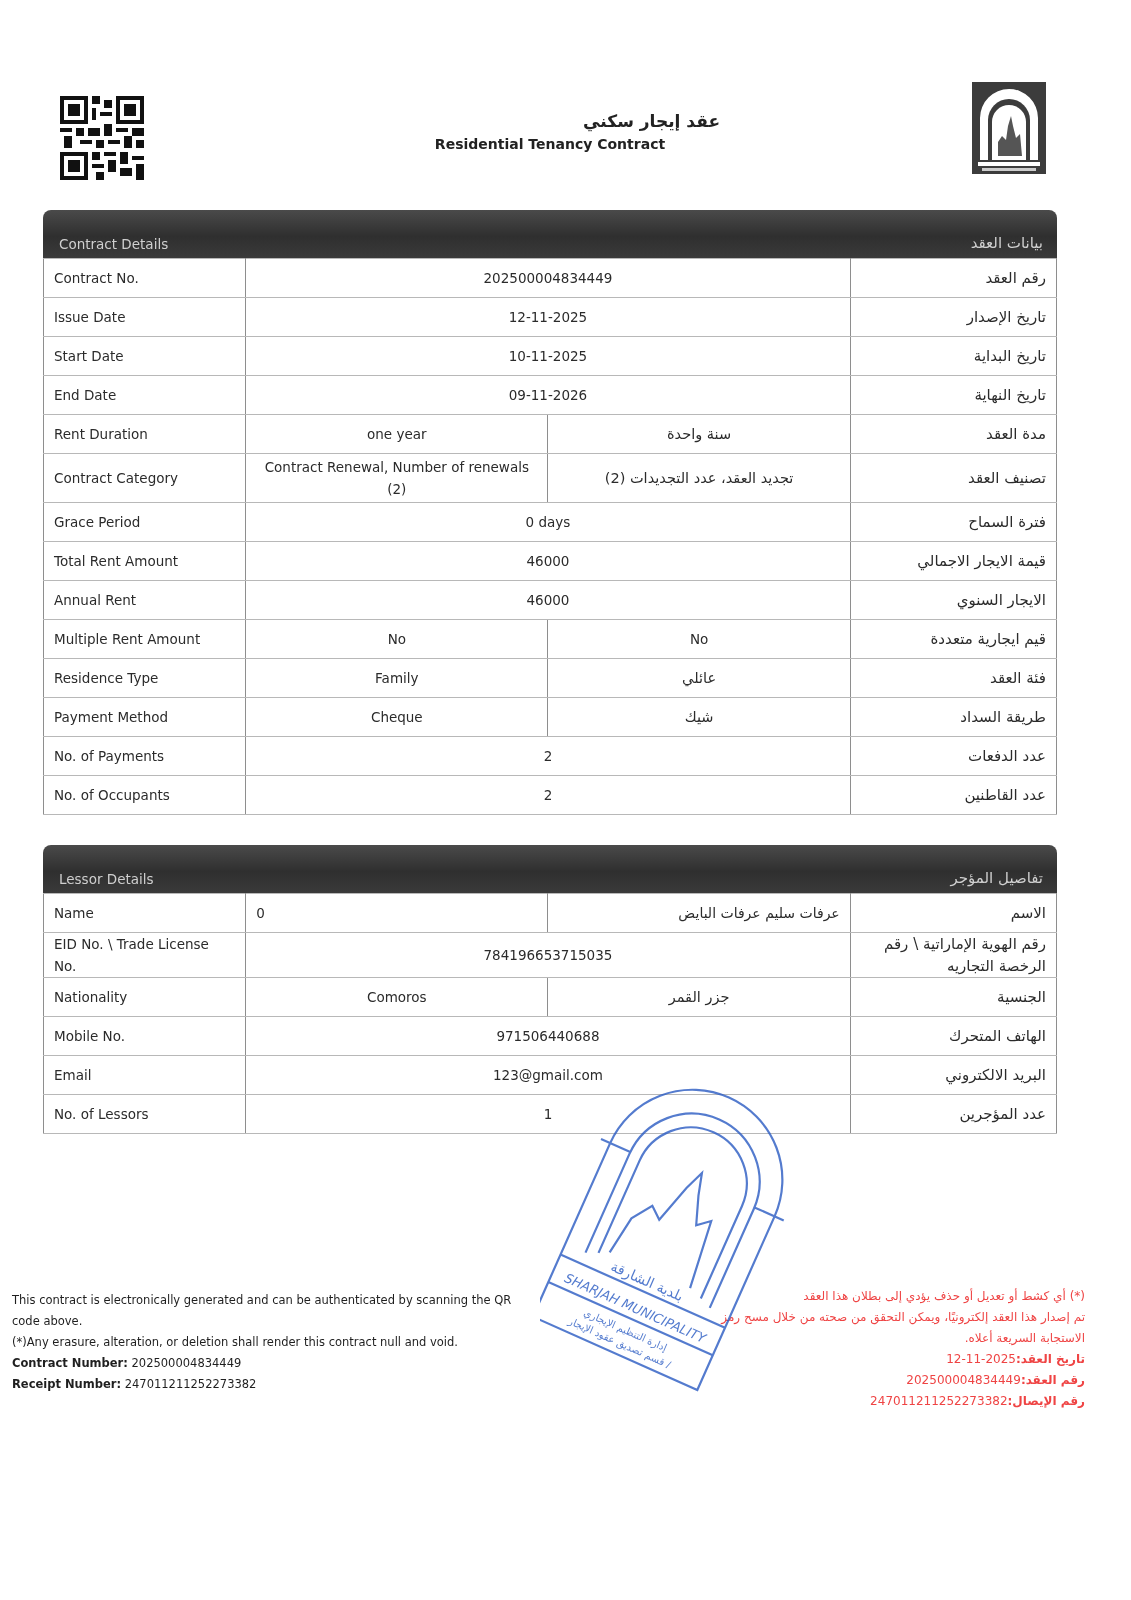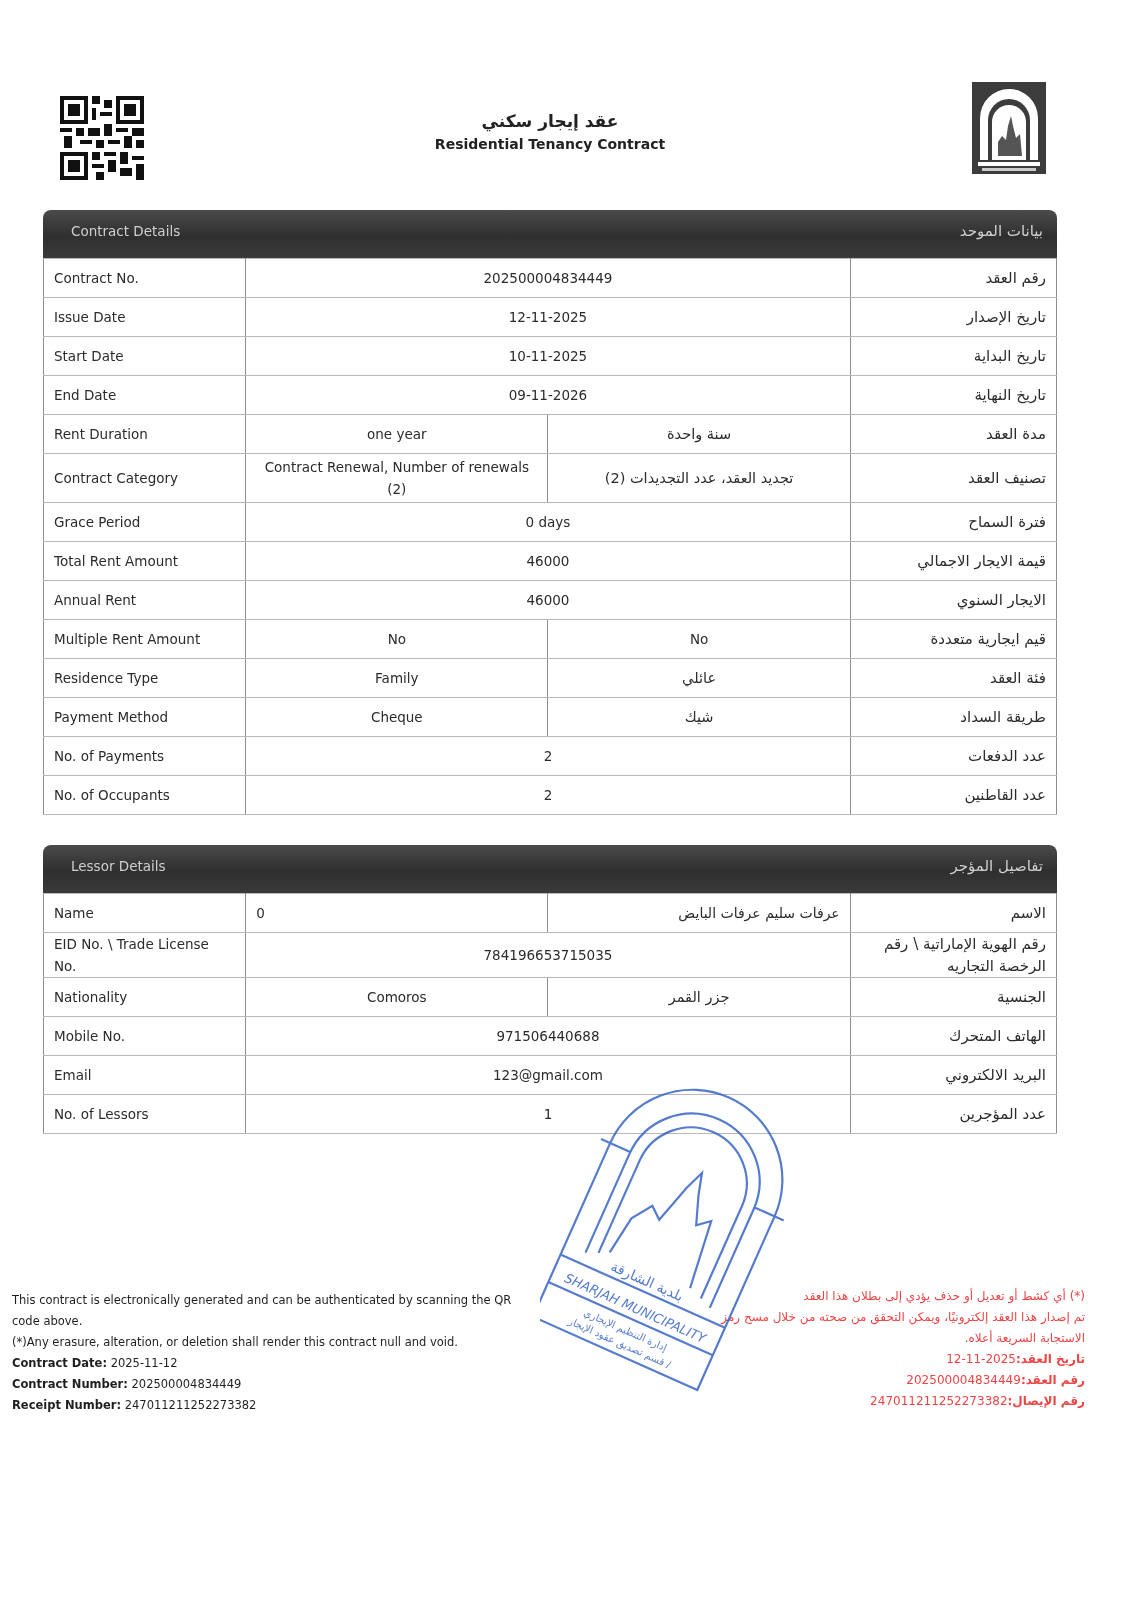--- a/index.html
+++ b/index.html
@@ -4,29 +4,29 @@
 <style>
   html, body { margin:0; padding:0; }
   body {
     width:1131px; height:1600px; background:#ffffff; position:relative;
     font-family:"DejaVu Sans", "Liberation Sans", sans-serif; color:#2a2a2a;
     overflow:hidden;
   }
   .qr { position:absolute; left:60px; top:96px; width:84px; height:84px; }
   .logo { position:absolute; left:972px; top:82px; width:74px; height:92px; }
   .title-block { position:absolute; left:380px; top:110px; width:340px; text-align:center; }
-  .title-ar { font-size:17px; font-weight:bold; color:#222; direction:rtl; line-height:22px; }
+  .title-ar { font-size:17px; font-weight:bold; color:#222; direction:rtl; line-height:22px;text-align:right; }
   .title-en { font-size:14px; font-weight:bold; color:#222; line-height:20px; margin-top:2px; }
 
   .section { position:absolute; left:43px; width:1014px; }
   .sec-head {
     height:48px; border-radius:8px 8px 0 0;
     background:linear-gradient(180deg,#4a4a4a 0%,#2f2f2f 55%,#3a3a3a 100%);
-    display:flex; justify-content:space-between; align-items:center;
-    padding:0 14px 6px 28px; box-sizing:border-box;
+    display:flex; justify-content:space-between; align-items:flex-end;
+    padding:0 14px 6px 16px; box-sizing:border-box;
   }
   .sec-head .en { color:#cfcfcf; font-size:13.5px; }
   .sec-head .ar { color:#d0d0d0; font-size:15px; direction:rtl; }
   table { border-collapse:collapse; width:100%; table-layout:fixed; }
   td { border:1px solid #8e8e8e; border-top:1px solid #b8b8b8; border-bottom:1px solid #b8b8b8;
        font-size:13.5px; color:#2b2b2b; padding:0 10px; height:38px; }
   td.lbl { width:178px; text-align:left; }
   td.val { text-align:center; }
   td.ar { width:172px; text-align:right; direction:rtl; font-size:15px; }
   td.val-ar { direction:rtl; text-align:center; font-size:14.5px; }
@@ -99,21 +99,21 @@
     <path d="M20 78 V40 A17 17 0 0 1 54 40 V78 Z" fill="#fff"></path>
     <path d="M26 74 L26 60 L30 54 L34 58 L36 44 L39 34 L41 44 L44 56 L48 52 L50 74 Z" fill="#555"></path>
     <rect x="6" y="80" width="62" height="4" fill="#fff"></rect>
     <rect x="10" y="86" width="54" height="3" fill="#ccc"></rect>
   </svg>
 </div>
 
 <div class="section" style="top:210px;">
   <div class="sec-head">
     <span class="en">Contract Details</span>
-    <span class="ar">بيانات الموحد</span>
+    <span class="ar">بيانات العقد</span>
   </div>
   <table>
     <colgroup>
         <col style="width:198px">
         <col style="width:296px">
         <col style="width:296px">
         <col style="width:202px">
       </colgroup>
     <tbody>
         <tr>
@@ -240,21 +240,20 @@
       <td class="val" colspan="2">1</td>
       <td class="ar">عدد المؤجرين</td>
     </tr>
   </tbody>
     </table>
 </div>
 
 <div class="footer-en">
   <div>This contract is electronically generated and can be authenticated by scanning the QR code above.</div>
   <div>(*)Any erasure, alteration, or deletion shall render this contract null and void.</div>
-  <div><b>Contract Date:</b> <span>2025-11-12</span></div>
   <div><b>Contract Number:</b> <span>202500004834449</span></div>
   <div><b>Receipt Number:</b> <span>247011211252273382</span></div>
 </div>
 
 <div class="footer-ar">
   <div>(*) أي كشط أو تعديل أو حذف يؤدي إلى بطلان هذا العقد</div>
   <div>تم إصدار هذا العقد إلكترونيًا، ويمكن التحقق من صحته من خلال مسح رمز الاستجابة السريعة أعلاه.</div>
   <div><b>تاريخ العقد:</b><span>2025-11-12</span></div>
   <div><b>رقم العقد:</b><span>202500004834449</span></div>
   <div><b>رقم الإيصال:</b><span>247011211252273382</span></div>

